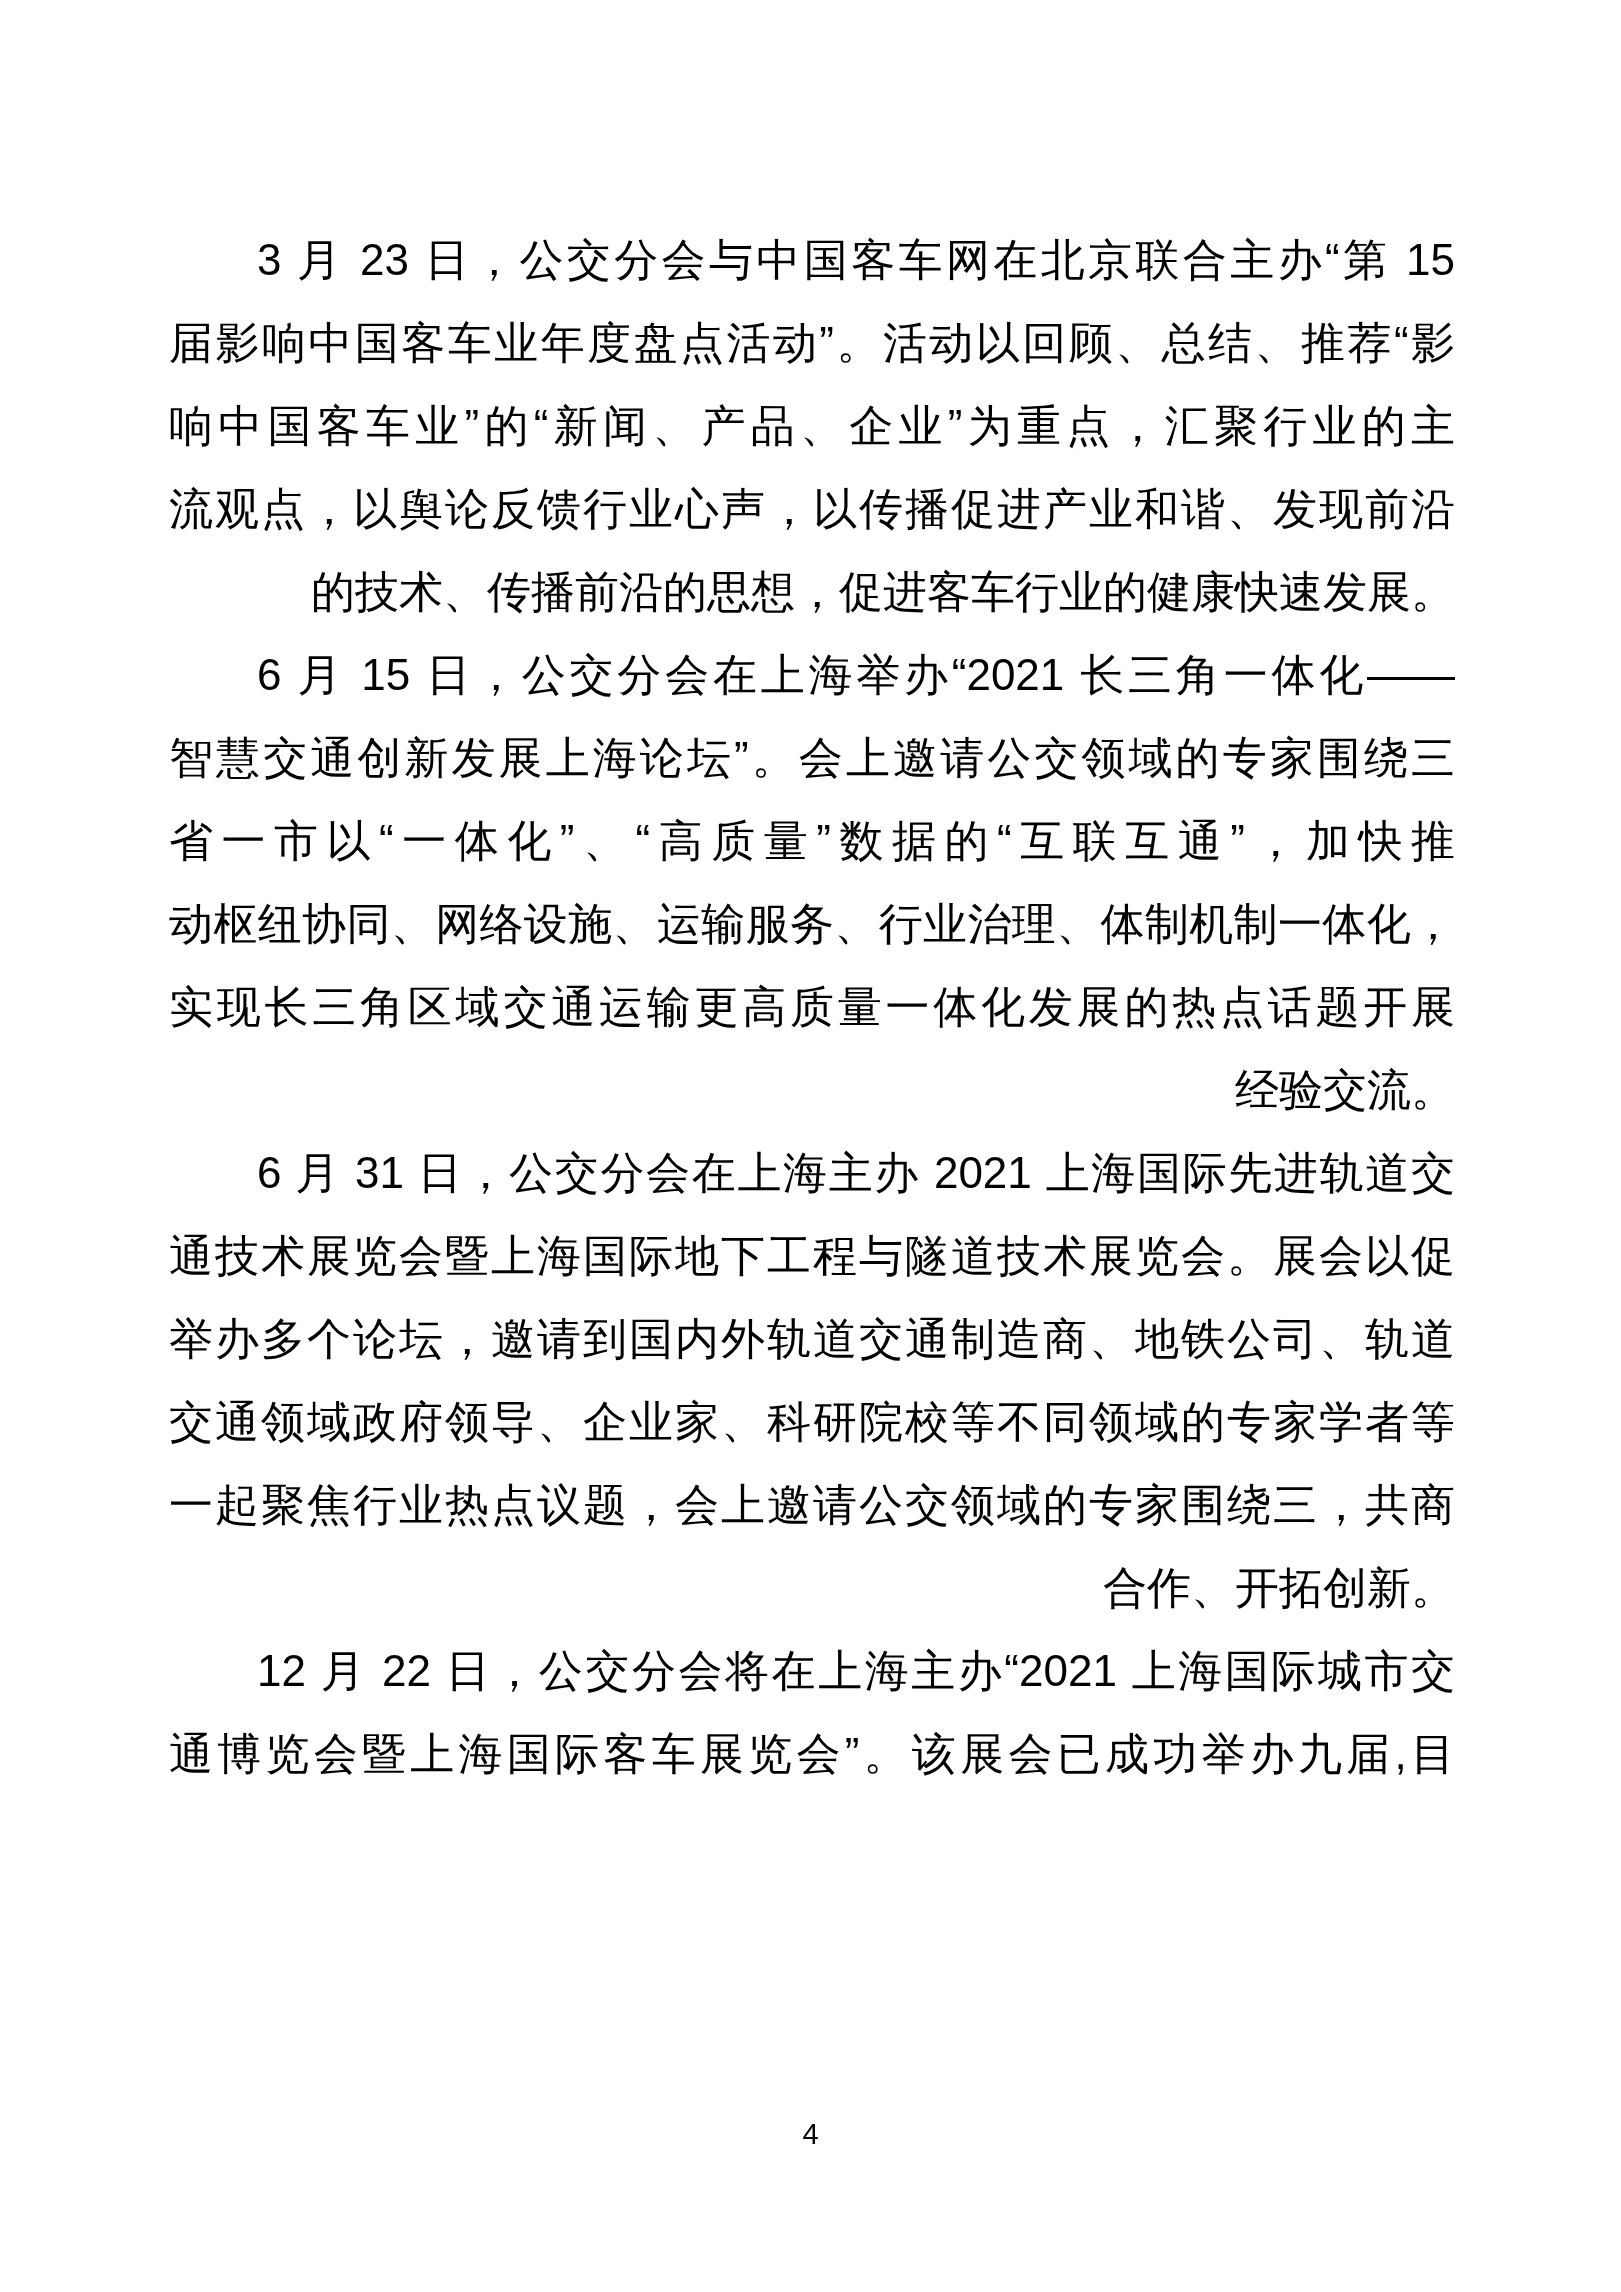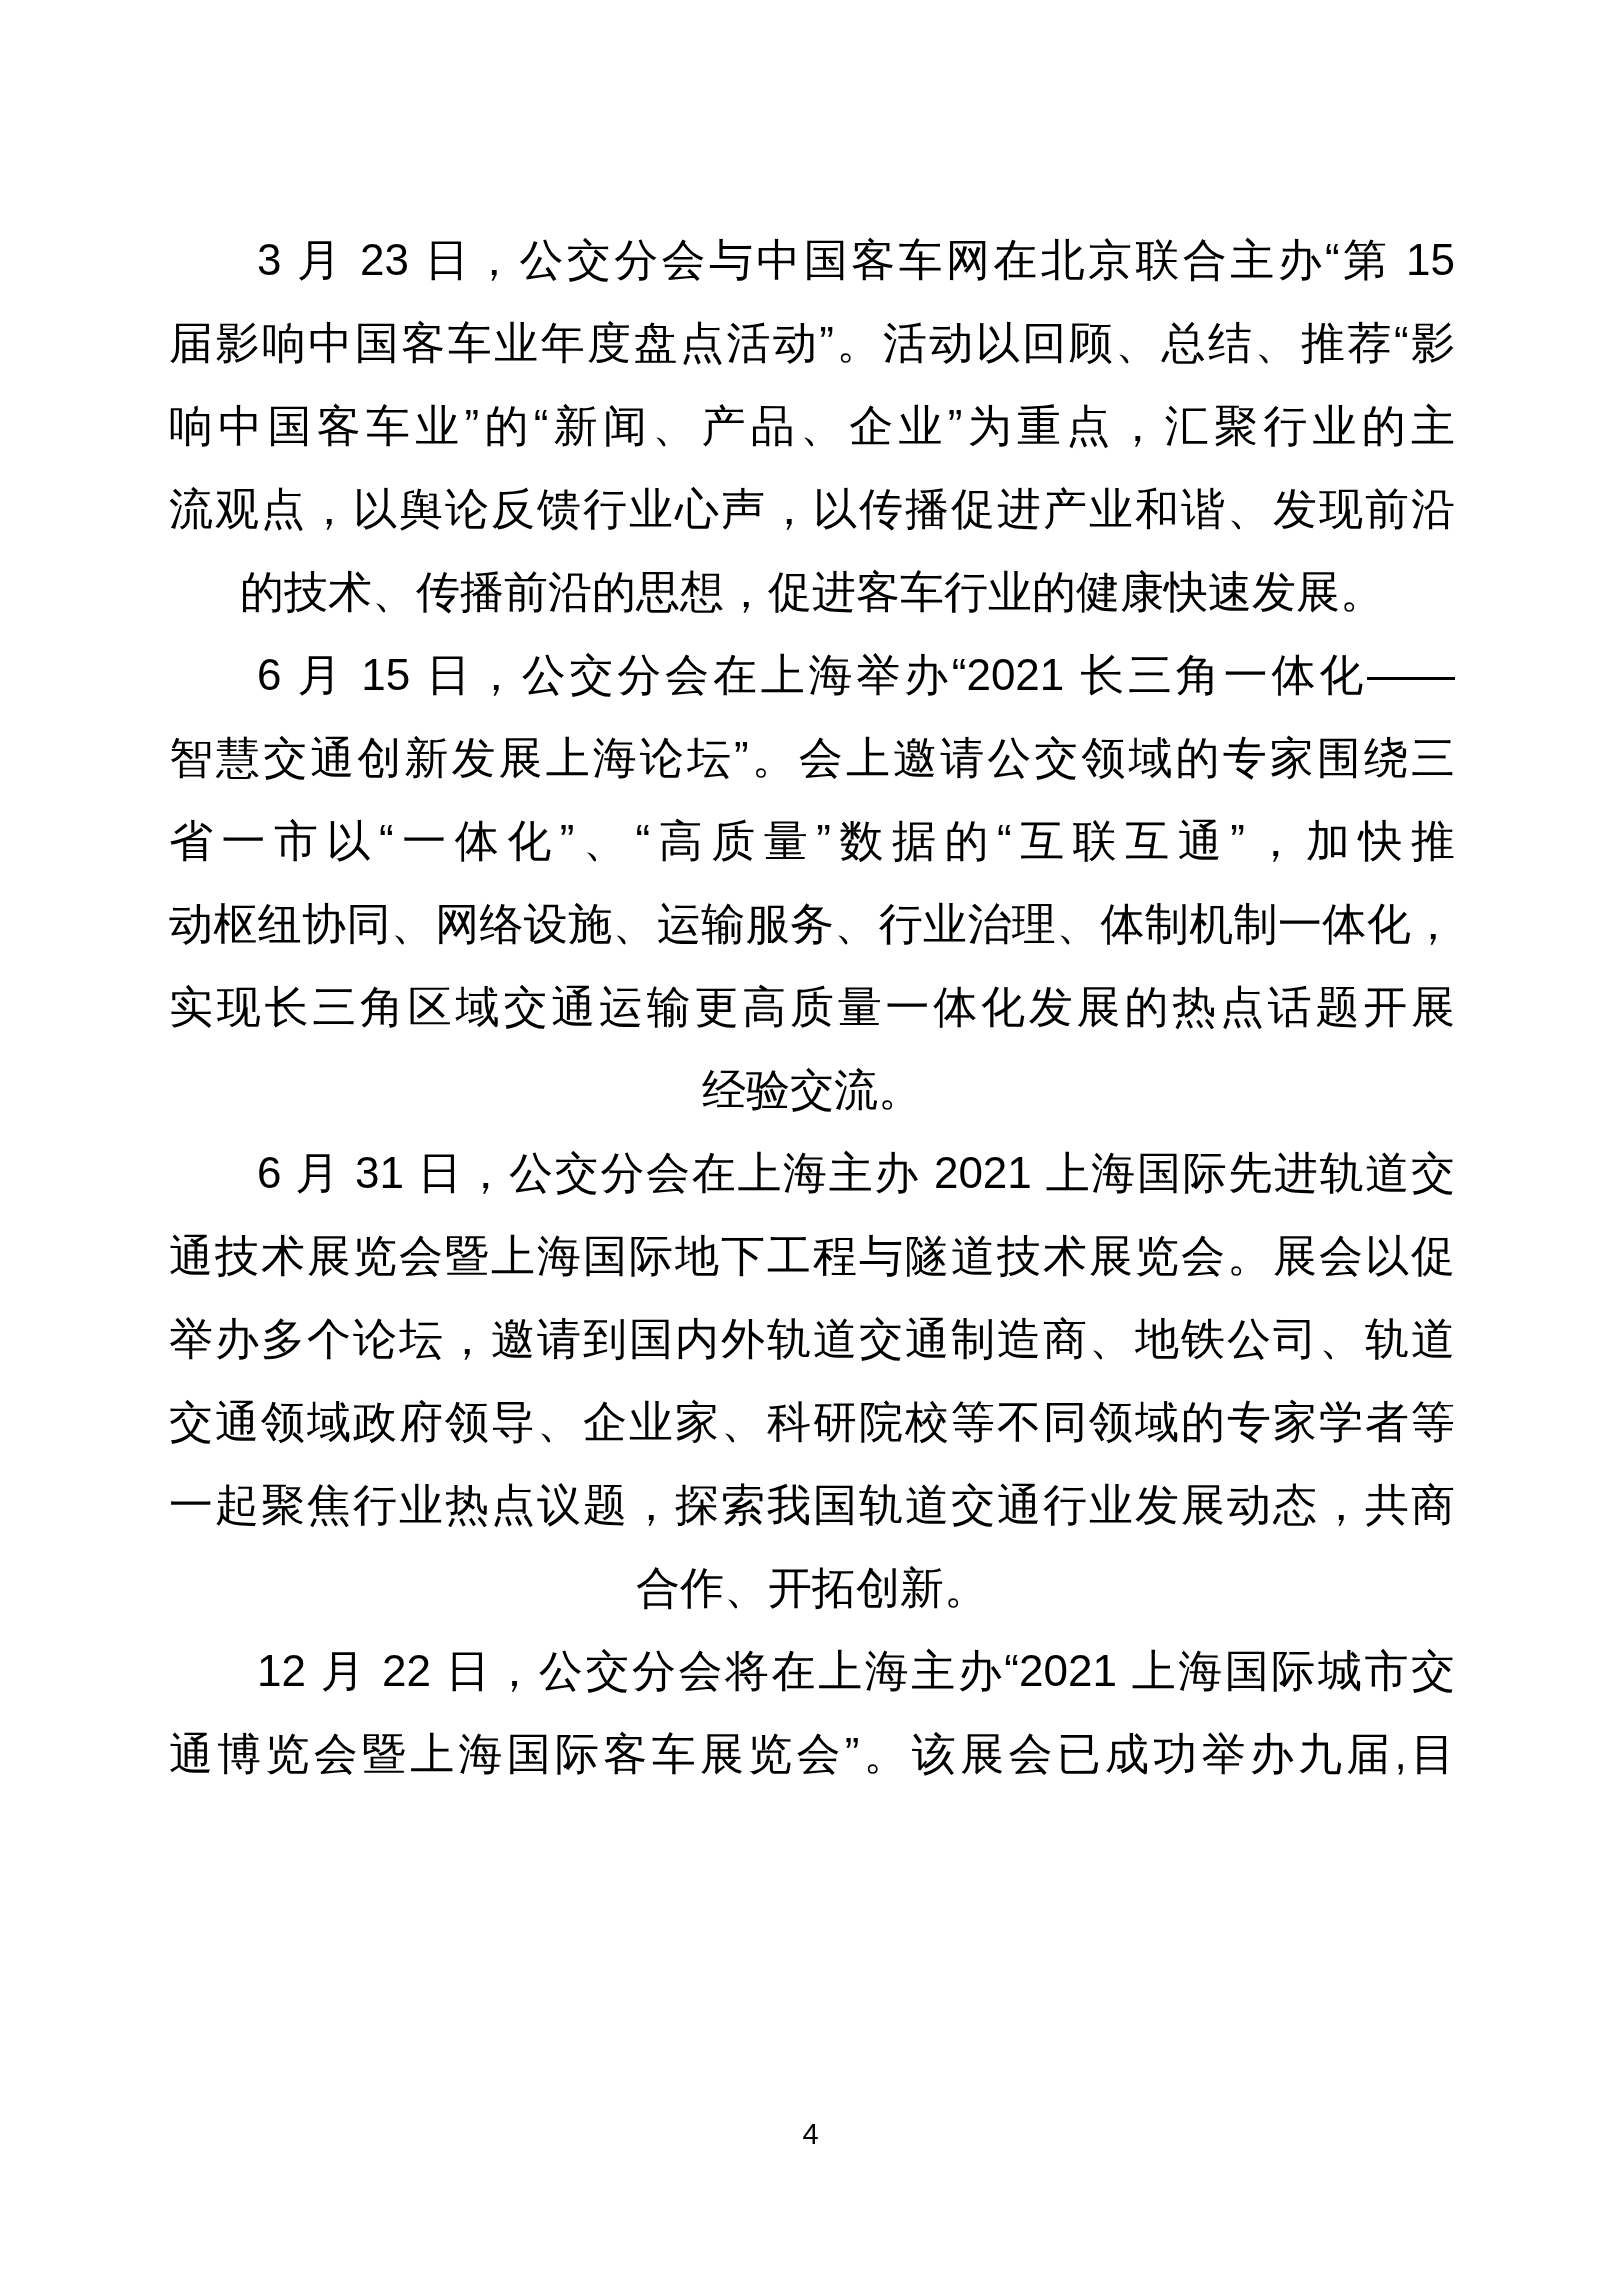--- a/index.html
+++ b/index.html
@@ -22,21 +22,21 @@
     left: 169px;
     top: 218px;
     width: 1286px;
   }
   .line {
     font-size: 44px;
     line-height: 83px;
     height: 83px;
     white-space: nowrap;
     overflow: visible;
-    text-align: center;
+    text-align: right;
   }
   
   .line.fill {
     white-space: normal;
     text-align: justify;
     text-align-last: justify;
   }
   .line.indent {
     text-indent: 2em;
   }
@@ -68,20 +68,20 @@
       <div class="line paragraph indent fill">6 月 15 日，公交分会在上海举办“2021 长三角一体化——</div>
       <div class="line paragraph fill">智慧交通创新发展上海论坛”。会上邀请公交领域的专家围绕三</div>
       <div class="line paragraph fill">省一市以“一体化”、“高质量”数据的“互联互通”，加快推</div>
       <div class="line paragraph fill">动枢纽协同、网络设施、运输服务、行业治理、体制机制一体化，</div>
       <div class="line paragraph fill">实现长三角区域交通运输更高质量一体化发展的热点话题开展</div>
       <div class="line paragraph">经验交流。</div>
       <div class="line paragraph indent fill">6 月 31 日，公交分会在上海主办 2021 上海国际先进轨道交</div>
       <div class="line paragraph fill">通技术展览会暨上海国际地下工程与隧道技术展览会。展会以促</div>
       <div class="line paragraph fill">举办多个论坛，邀请到国内外轨道交通制造商、地铁公司、轨道</div>
       <div class="line paragraph fill">交通领域政府领导、企业家、科研院校等不同领域的专家学者等</div>
-      <div class="line paragraph fill">一起聚焦行业热点议题，探索我国轨道交通行业发展动态，共商</div>
+      <div class="line paragraph fill">一起聚焦行业热点议题，会上邀请公交领域的专家围绕三，共商</div>
       <div class="line paragraph">合作、开拓创新。</div>
       <div class="line paragraph indent fill">12 月 22 日，公交分会将在上海主办“2021 上海国际城市交</div>
       <div class="line paragraph fill">通博览会暨上海国际客车展览会”。该展会已成功举办九届,目</div>
     </div>
   <div class="page-number">4</div>
 </div>
 
 
 </body></html>

